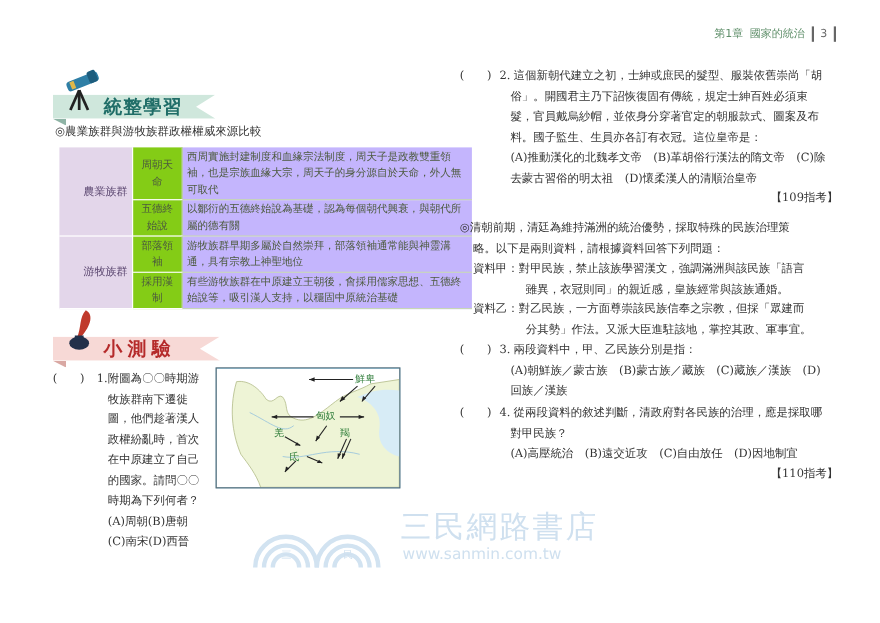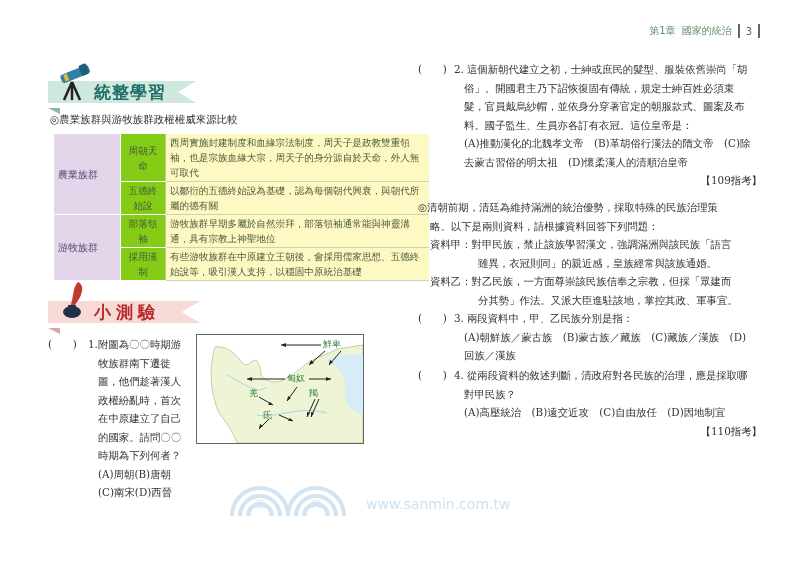--- a/index.html
+++ b/index.html
@@ -4,37 +4,37 @@
 <style>
   html, body { margin:0; padding:0; }
   body { width:800px; height:566px; background:#ffffff; position:relative; overflow:hidden;
          font-family:"DejaVu Serif","Liberation Serif",serif; color:#333; }
   .abs { position:absolute; }
   .header { top:24px; right:40px; font-family:"DejaVu Sans","Liberation Sans",sans-serif; font-size:10px; color:#5f8f6a; display:flex; align-items:center; gap:6px; }
   .header .bar { width:2px; height:14px; background:#666; display:inline-block; }
   .header .pnum { color:#666; }
 
   
-  .banner { display:flex; align-items:center; height:32px; }
+  .banner { display:flex; align-items:flex-end; height:32px; }
   .banner .ribbon { position:relative; height:22px; padding:0 30px 0 46px; display:flex; align-items:center;
         font-family:"DejaVu Sans","Liberation Sans",sans-serif; font-size:17px; font-weight:bold; letter-spacing:1px; }
   .banner.green .ribbon { background:#cfe7dc; color:#1f6d67; clip-path:polygon(0 0,100% 0,88% 50%,100% 100%,0 100%); }
   .banner.red .ribbon { background:#f7d9d6; color:#b52a2a; clip-path:polygon(0 0,100% 0,88% 50%,100% 100%,0 100%); }
   .banner .fold { position:absolute; left:0; bottom:-6px; width:12px; height:6px; }
   .banner.green .fold { background:#8fb4a6; clip-path:polygon(0 0,100% 0,100% 100%); }
   .banner.red .fold { background:#d9a8a3; clip-path:polygon(0 0,100% 0,100% 100%); }
   .banner .icon { position:absolute; left:6px; top:-14px; }
 
   .subtitle { font-family:"DejaVu Sans","Liberation Sans",sans-serif; font-size:10.5px; color:#333; }
 
   table.cmp { border-collapse:collapse; font-family:"DejaVu Sans","Liberation Sans",sans-serif; font-size:9.6px; line-height:15px; }
   table.cmp td { border-bottom:1px solid #fff; padding:1px 4px; vertical-align:middle; }
-  table.cmp td.grp { background:#e3d6ea; color:#5b4770; text-align:left; width:58px; font-size:10px; border-right:1px solid #fff; }
+  table.cmp td.grp { background:#e3d6ea; color:#5b4770; text-align:right; width:58px; font-size:10px; border-right:1px solid #fff; }
   table.cmp td.sub { background:#84cc16; color:#4c5a3e; text-align:center; width:36px; border-right:1px solid #b9c9a8; }
-  table.cmp td.desc { background:#fef9c3; color:#4c5a3e; width:255px; border-bottom:1px solid #c7d6b6; }
+  table.cmp td.desc { background:#c4b5fd; color:#4c5a3e; width:255px; border-bottom:1px solid #c7d6b6; }
 
   .q { font-size:10.4px; line-height:18.5px; color:#333; }
   .q .opts span { margin-right:0; }
 
   .map { border:1px solid #666; background:#7dd3fc; overflow:hidden; }
   .map-label { position:absolute; font-family:"DejaVu Sans","Liberation Sans",sans-serif; font-size:9px; color:#2f7d3a; background:rgba(255,255,255,0.0); }
 
   .watermark { font-family:"DejaVu Sans","Liberation Sans",sans-serif; color:#cfe0ef; }
 </style>
 </head>
@@ -216,14 +216,15 @@
       <path d="M4 58 A28 28 0 0 1 60 58"></path>
         <path d="M12 58 A20 20 0 0 1 52 58"></path>
         <path d="M20 58 A12 12 0 0 1 44 58"></path>
       <path d="M60 58 A28 28 0 0 1 116 58"></path>
         <path d="M68 58 A20 20 0 0 1 108 58"></path>
         <path d="M76 58 A12 12 0 0 1 100 58"></path>
     </g>
   </svg>
   <span style="position:absolute; left:28px; top:40px; font-size:9px;">三</span>
   <span style="position:absolute; left:84px; top:40px; font-size:9px;">民</span>
+  <div style="position:absolute; left:136px; top:2px; font-size:28px; letter-spacing:2px; font-family:'DejaVu Serif','Liberation Serif',serif;">三民網路書店</div>
   <div style="position:absolute; left:138px; top:38px; font-size:14px;">www.sanmin.com.tw</div>
 </div>
 
 </body></html>

